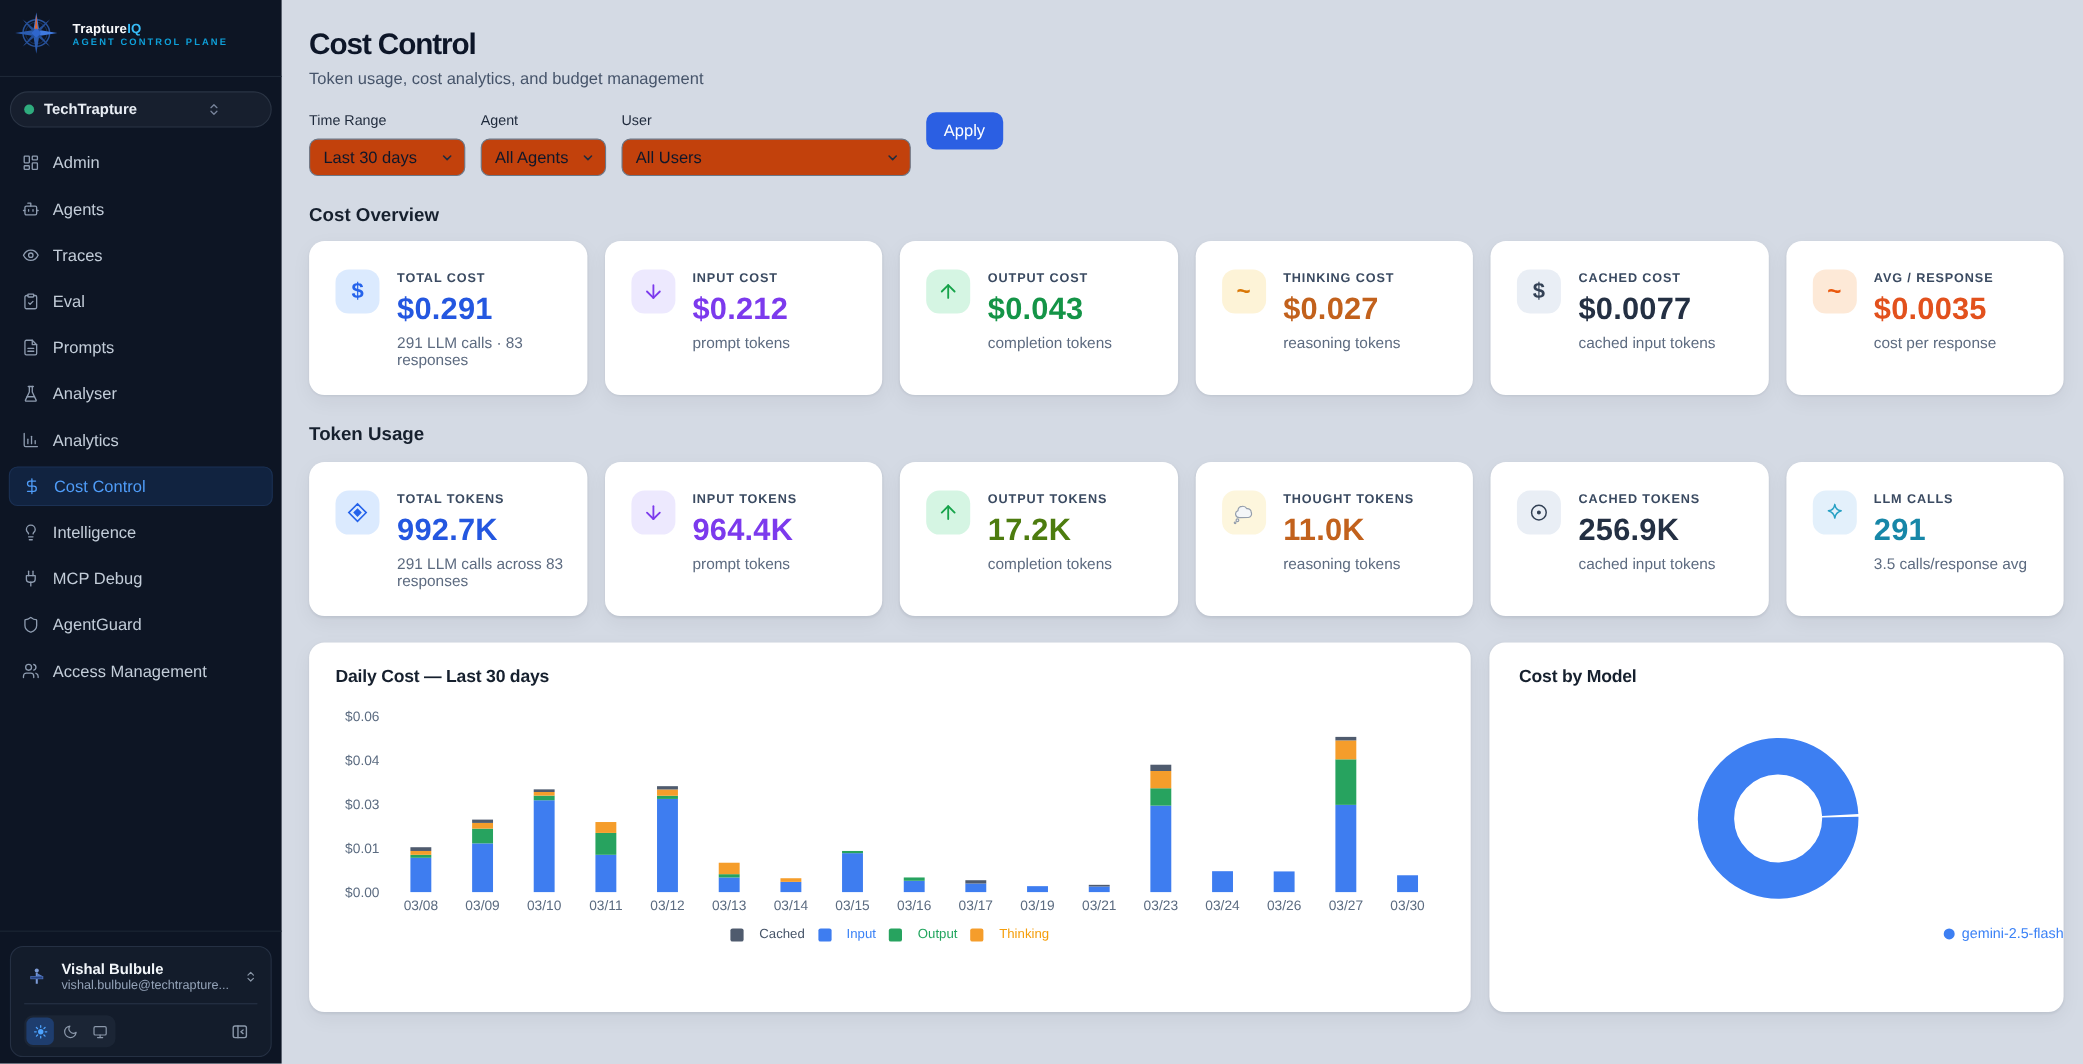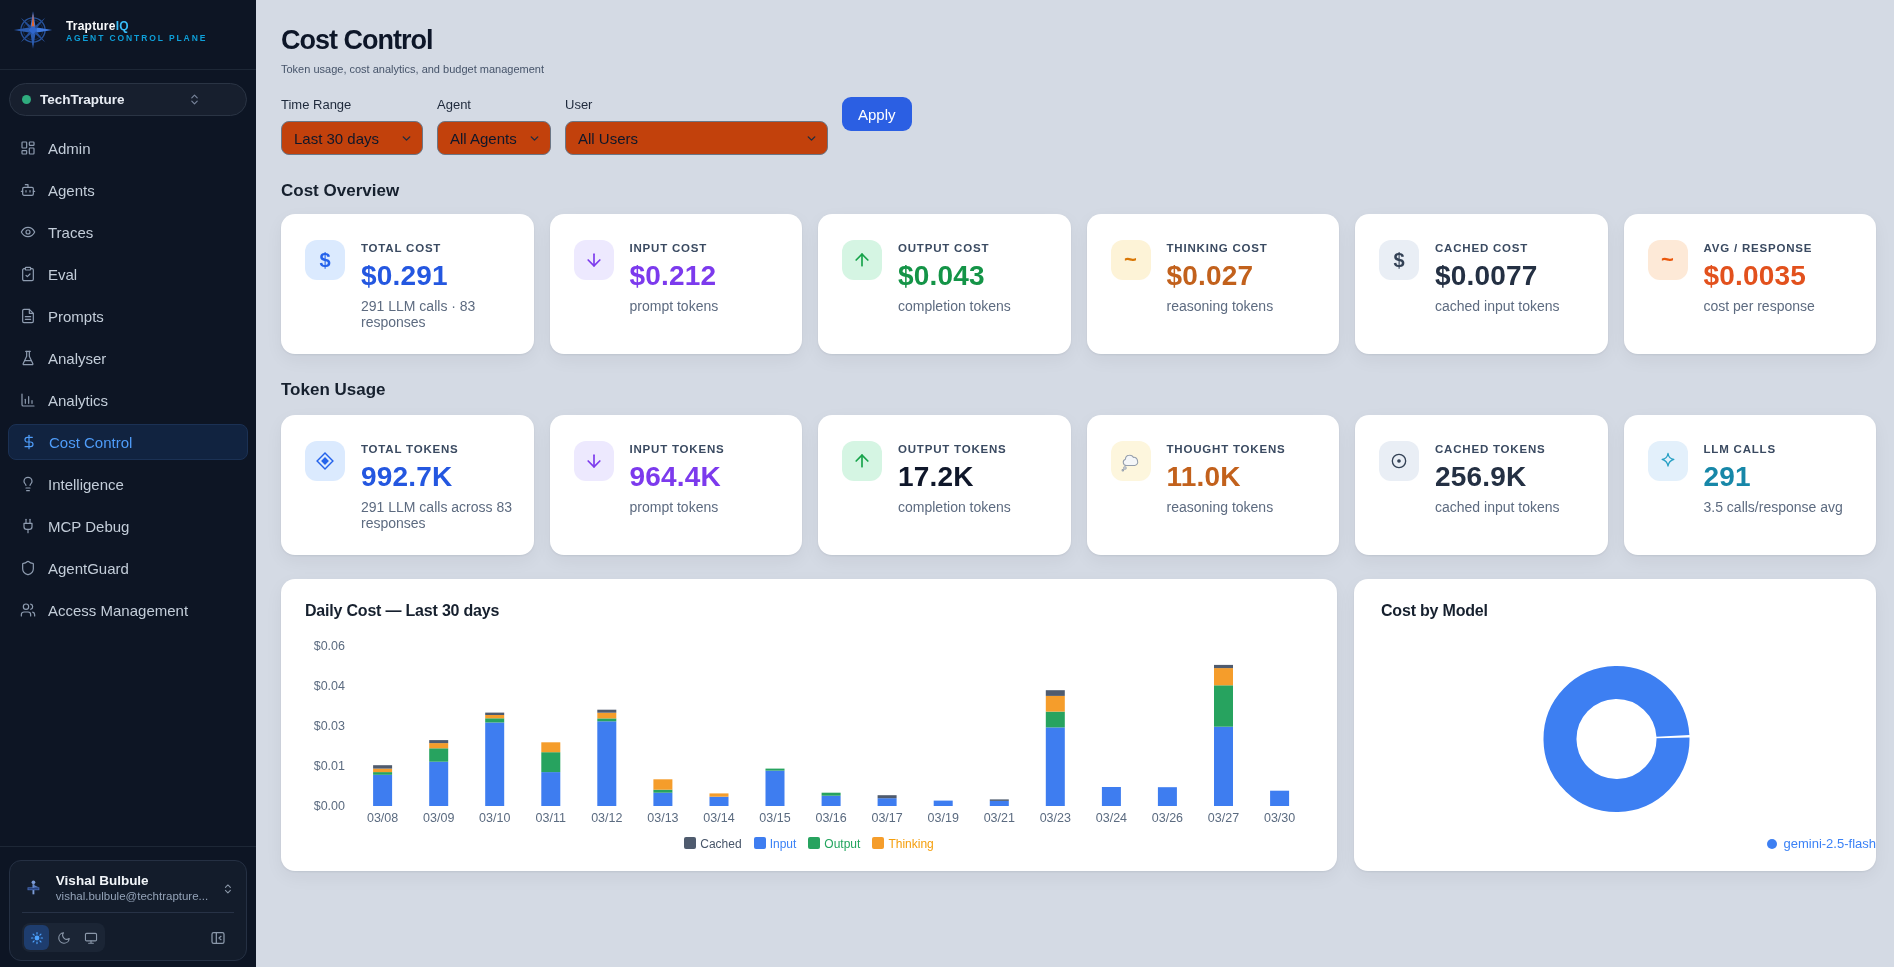--- a/index.html
+++ b/index.html
@@ -29,46 +29,46 @@
 .udiv{height:1px;background:#273246;margin:10px 0 10px}
 .trow{display:flex;align-items:center}
 .tgl{display:flex;background:#1b2535;border-radius:8px;padding:2px;gap:2px}
 .tbtn{width:25px;height:25px;border-radius:6px;display:flex;align-items:center;justify-content:center;color:#8b98aa}
 .tbtn svg{width:14px;height:14px}
 .tbtn.on{background:#1e3d6e;color:#4da3ff}
 .clps{margin-left:auto;width:16px;height:16px;color:#8b98aa;margin-right:8px}
 
 .main{flex:1;padding:0 18px 0 25px;position:relative}
 h1{font-size:27px;font-weight:bold;color:#0d1628;margin-top:25px;letter-spacing:-1px}
-.sub{font-size:11px;color:#46546a;margin-top:7px}
+.sub{font-size:15px;color:#46546a;margin-top:7px}
 .tabs{display:flex;margin-top:26px;border-bottom:1px solid #bcc5d2}
 .tab{font-size:15px;padding:9px 17px 12px;color:#2b3648;font-weight:500}
 .tab.on{color:#2563eb;border-bottom:3px solid #2563eb;margin-bottom:-1px}
 .filters{display:flex;gap:14px;margin-top:22px}
 .fl label{display:block;font-size:13px;font-weight:500;color:#1e293b;margin-bottom:9px}
 .sel{position:relative;background:#c2410c;border:1px solid #6b7686;border-radius:8px;height:34px;display:flex;align-items:center;padding:0 30px 0 12px;font-size:15px;color:#0f172a}
 .sel svg{position:absolute;right:9px;width:13px;height:13px;color:#202c3f}
 .apply{height:34px;background:#2b5fe3;color:#fff;border:none;border-radius:9px;font-size:15px;font-weight:500;padding:0 16px;font-family:"Liberation Sans",sans-serif}
 h2{font-size:17px;font-weight:bold;color:#16202e}
 .grid6{display:grid;grid-template-columns:repeat(6,1fr);gap:16px;margin-top:13px}
 .card{background:#fff;border-radius:14px;box-shadow:0 1px 2px rgba(15,23,42,.07),0 6px 18px rgba(15,23,42,.05)}
 .stat{height:140px;padding:26px 18px 0 24px;display:flex;gap:16px}
 .tile{width:40px;height:40px;min-width:40px;border-radius:12px;display:flex;align-items:center;justify-content:center}
 .tg{font-size:20px;font-weight:bold}
 .ti{width:20px;height:20px}
 .stitle{font-size:11.5px;font-weight:bold;color:#3a4a61;letter-spacing:.8px;margin-top:2px}
 .sval{font-size:28px;font-weight:bold;margin-top:6px;letter-spacing:.2px}
 .scap{font-size:14px;color:#5d6b80;margin-top:6px;line-height:1.15}
 .charts{display:grid;grid-template-columns:1056px 1fr;gap:17px;margin-top:24px}
-.chart-card{height:292px;position:relative}
+.chart-card{height:336px;position:relative}
 .ctitle{position:absolute;left:24px;top:23px;font-size:16px;font-weight:bold;color:#16202e;letter-spacing:-.2px}
 .ctitle2{left:27px}
 .ax{font-size:12.5px;fill:#5b6b80;font-family:"Liberation Sans",sans-serif}
 .legend{position:absolute;left:0;right:0;display:flex;justify-content:center;gap:12px;font-size:12px}
-.lg{display:flex;align-items:flex-start;gap:4px}
+.lg{display:flex;align-items:flex-end;gap:14px}
 .lsq{width:12px;height:12px;border-radius:2px}
 .dlegend{position:absolute;left:0;right:0;top:257px;display:flex;justify-content:flex-end;align-items:center;gap:7px;font-size:13px;color:#3b82f6}
 .ddot{width:10px;height:10px;border-radius:50%;background:#3d7ff2}
 </style></head>
 <body>
 <aside class="sb">
   <div class="logo">
       <svg width="40" height="40" viewBox="0 0 48 48" style="margin-top:-2px">
 <circle cx="24" cy="24" r="14.5" fill="none" stroke="#2e62b8" stroke-width="1.6" opacity=".8"></circle>
 <circle cx="24" cy="24" r="11.8" fill="none" stroke="#2a5aa8" stroke-width=".8" opacity=".55"></circle>
@@ -403,21 +403,21 @@
       </div>
       <div class="card stat">
 <div class="tile" style="background:#d5f5e3;color:#16a34a">
           <svg viewBox="0 0 24 24" fill="none" stroke="currentColor" stroke-width="2" stroke-linecap="round" stroke-linejoin="round" class="ti">
             <path d="M12 19V5"></path>
             <path d="m5 12 7-7 7 7"></path>
           </svg>
         </div>
 <div class="sbody">
 <div class="stitle">OUTPUT TOKENS</div>
-<div class="sval" style="color:#0f172a">17.2K</div>
+<div class="sval" style="color:#4d7c0f">17.2K</div>
 <div class="scap">completion tokens</div>
 </div>
       </div>
       <div class="card stat">
 <div class="tile" style="background:#fdf6dd;color:#d97706">
           <svg viewBox="0 0 24 24" class="ti" style="width:23px;height:23px">
             <g fill="#f4f6f8" stroke="#949eac" stroke-width="1.1">
               <path d="M7.8 16.2a3.4 3.4 0 0 1-1.1-6.6 4.3 4.3 0 0 1 4.1-4.1 4.5 4.5 0 0 1 4.3 2.2 3.7 3.7 0 0 1 4.2 3.7 3.4 3.4 0 0 1-2.8 4.7z"></path>
               <circle cx="6.2" cy="18.8" r="1.3"></circle>
               <circle cx="4" cy="21.2" r=".8"></circle>

